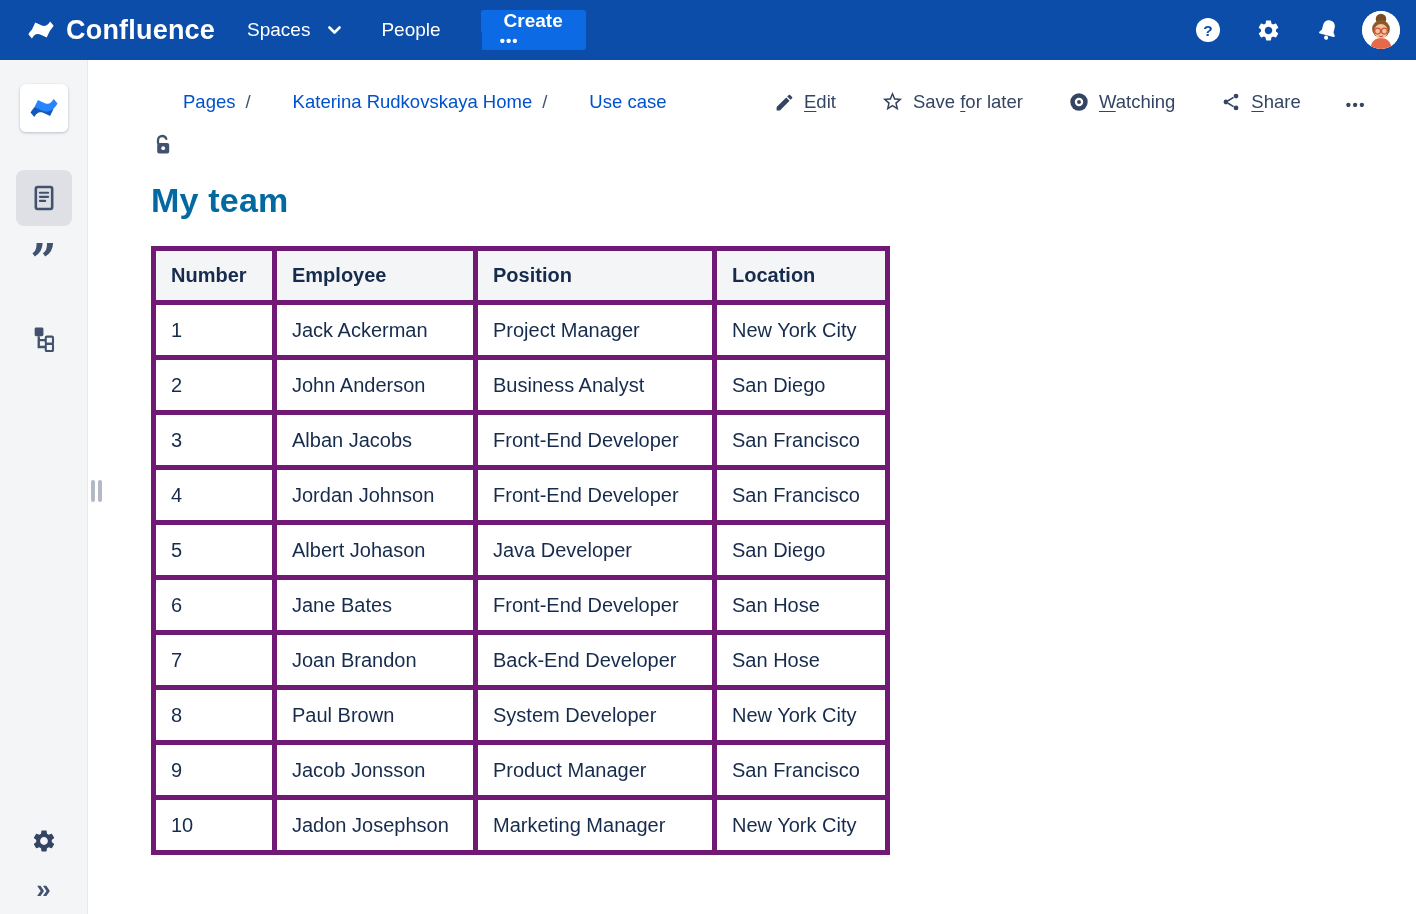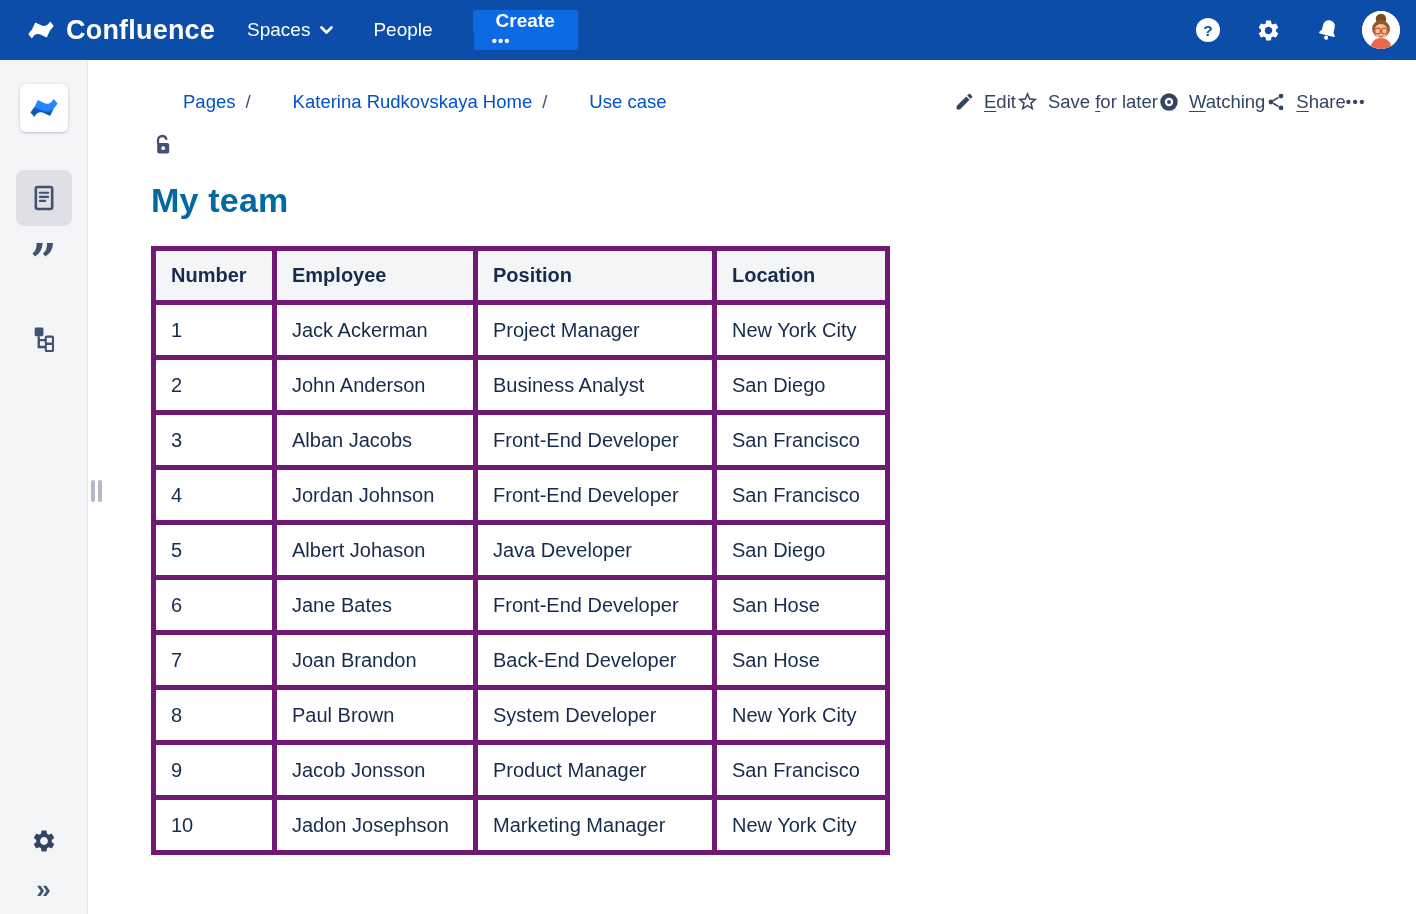--- a/index.html
+++ b/index.html
@@ -4,21 +4,21 @@
 <style>
   * { margin:0; padding:0; box-sizing:border-box; }
   html,body { width:1416px; height:914px; overflow:hidden; background:#fff;
     font-family:"Liberation Sans", sans-serif; color:#172B4D; }
 
   
   .navbar { height:60px; background:#0B4DA8; display:flex; align-items:center; color:#fff; }
   .brand { display:flex; align-items:center; gap:10px; margin-left:26px; cursor:pointer; }
   .brand-name { font-size:27px; font-weight:bold; letter-spacing:.2px; }
   .nav-links { display:flex; align-items:center; margin-left:32px; gap:40px; font-size:19px; }
-  .nav-link { display:flex; align-items:center; gap:10px; cursor:pointer; white-space:nowrap; }
+  .nav-link { display:flex; align-items:center; gap:18px; cursor:pointer; white-space:nowrap; }
   .create-group { display:flex; margin-left:40px; height:40px; border-radius:3px; overflow:hidden; background:#0D6AE5;flex-direction:column; }
   .create-btn { padding:0 23px; font-size:19px; font-weight:bold; display:flex; align-items:center; cursor:pointer; }
   .create-more { width:56px; display:flex; align-items:center; justify-content:center;
     border-left:1px solid rgba(8,58,140,.6); font-weight:bold; font-size:15px; letter-spacing:1px; cursor:pointer; }
   .nav-right { margin-left:auto; display:flex; align-items:center; margin-right:16px; }
   .search-box { width:351px; height:43px; background:#0D3D7E; border-radius:4px; display:flex; align-items:center;
     padding:0 14px 0 16px; }
   .search-input { flex:1; background:transparent; border:none; outline:none; color:#fff; font-size:19px; min-width:0; }
   .search-input::placeholder { color:#AFC6E8; opacity:1; }
   .nav-icon-btn { width:60px; height:44px; display:flex; align-items:center; justify-content:center; cursor:pointer; }
@@ -41,21 +41,21 @@
 
   .content { flex:1; position:relative; padding:30px 50px 0 63px; }
   .grip { position:absolute; left:3px; top:420px; display:flex; gap:3px; cursor:col-resize; }
   .grip i { width:4px; height:22px; background:#B3BAC5; border-radius:2px; }
 
   
   .topbar { display:flex; justify-content:space-between; align-items:center; }
   .breadcrumb { font-size:18.5px; white-space:nowrap; }
   .crumb { color:#0052CC; cursor:pointer; text-decoration:none;margin-left:32px; }
   .crumb-sep { color:#42526E; margin:0 10px; }
-  .actions { display:flex; align-items:center; color:#344563; font-size:18.5px; }
+  .actions { display:flex; align-items:flex-end; gap:45px; color:#344563; font-size:18.5px; }
   .action { display:flex; align-items:center; gap:9px; cursor:pointer; white-space:nowrap; }
   .action .key { text-decoration:underline; text-underline-offset:3px; }
   .action-more { font-size:15px; letter-spacing:1.5px; font-weight:bold; cursor:pointer; }
 
   .lock-row { margin-top:20px; color:#42526E; }
 
   .page-title { font-size:34px; font-weight:600; color:#0369a1; margin-top:24px; letter-spacing:.2px; }
   .byline { margin-top:13px; font-size:15.5px; color:#8793A6; }
 
   

